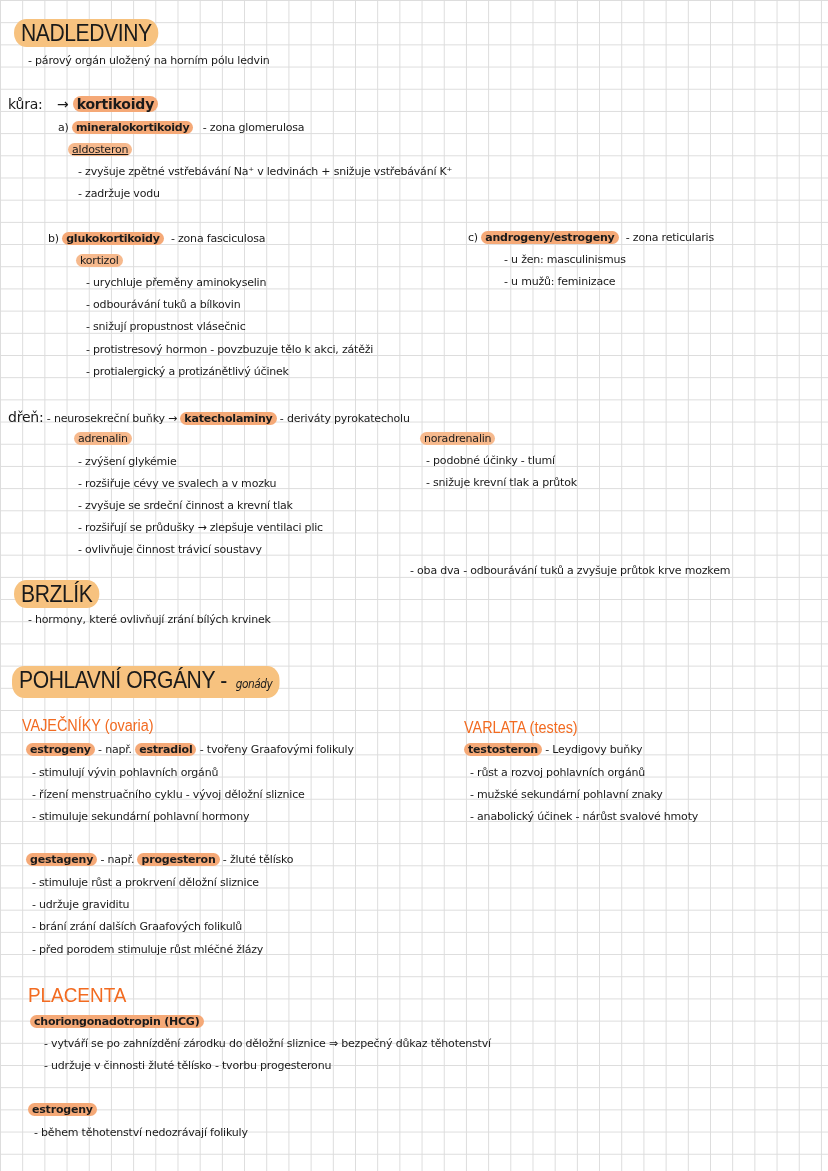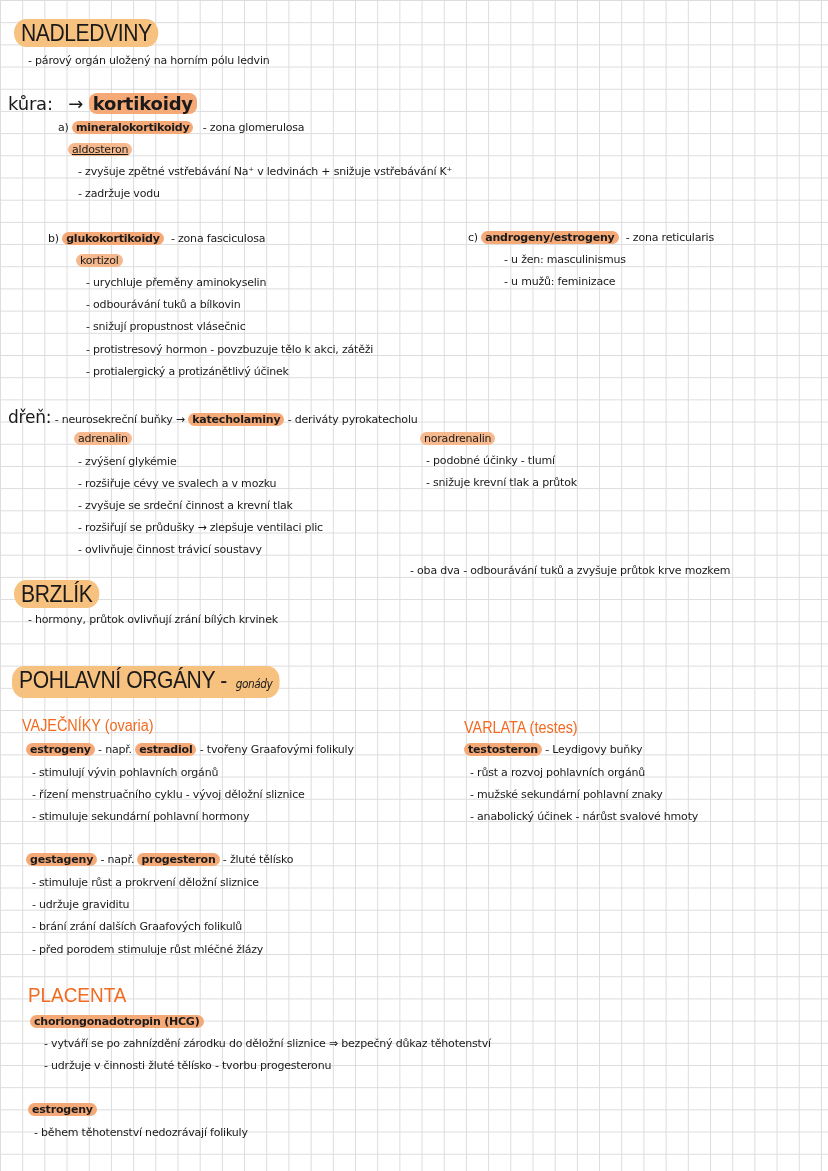--- a/index.html
+++ b/index.html
@@ -25,21 +25,21 @@
   .orange-title.big { font-size: 21px; line-height: 24px; }
   .hl { background: #f5a977; border-radius: 8px; padding: 0 4px; font-weight: bold; }
   .hl-soft { background: #f6b98d; border-radius: 8px; padding: 0 4px; }
 </style>
 </head>
 <body>
 
 <div class="title" style="left:14px; top:19px;">NADLEDVINY</div>
 <div class="t" style="left:28px; top:54px;">- párový orgán uložený na horním pólu ledvin</div>
 
-<div class="t" style="left:8px; top:97px; font-size:18px;">
+<div class="t" style="left:8px; top:97px; font-size:14px;">
   <span>kůra:</span>
   <span style="margin-left:10px;">→</span>
   <span class="hl">kortikoidy</span>
 </div>
 
 <div class="t" style="left:50px; top:121px;padding-left:8px;">
   <span>a)</span>
   <span class="hl">mineralokortikoidy</span>
   <span style="margin-left:6px;">- zona glomerulosa</span>
 </div>
@@ -65,21 +65,21 @@
 
 <div class="t" style="left:468px; top:231px;">
   <span>c)</span>
   <span class="hl">androgeny/estrogeny</span>
   <span style="margin-left:4px;margin-top:28px;">- zona reticularis</span>
 </div>
 <div class="t" style="left:504px; top:253px;">- u žen: masculinismus</div>
 <div class="t" style="left:504px; top:275px;">- u mužů: feminizace</div>
 
 <div class="t" style="left:8px; top:410px;">
-  <span style="font-size:17px;">dřeň:</span>
+  <span style="font-size:14px;">dřeň:</span>
   <span>- neurosekreční buňky</span>
   <span>→</span>
   <span class="hl">katecholaminy</span>
   <span>- deriváty pyrokatecholu</span>
 </div>
 <div class="t" style="left:74px; top:432px;">
   <span class="hl-soft">adrenalin</span>
 </div>
 <div class="t" style="left:78px; top:455px;">- zvýšení glykémie</div>
 <div class="t" style="left:78px; top:477px;">- rozšiřuje cévy ve svalech a v mozku</div>
@@ -88,21 +88,21 @@
 <div class="t" style="left:78px; top:543px;">- ovlivňuje činnost trávicí soustavy</div>
 
 <div class="t" style="left:420px; top:432px;">
   <span class="hl-soft">noradrenalin</span>
 </div>
 <div class="t" style="left:426px; top:454px;">- podobné účinky - tlumí</div>
 <div class="t" style="left:426px; top:476px;">- snižuje krevní tlak a průtok</div>
 <div class="t" style="left:410px; top:520px;margin-top:44px;">- oba dva - odbourávání tuků a zvyšuje průtok krve mozkem</div>
 
 <div class="title" style="left:14px; top:580px;">BRZLÍK</div>
-<div class="t" style="left:28px; top:613px;">- hormony, průtok ovlivňují zrání bílých krvinek</div>
+<div class="t" style="left:28px; top:613px;">- hormony, které ovlivňují zrání bílých krvinek</div>
 
 <div class="title" style="left:12px; top:666px;">
   <span>POHLAVNÍ ORGÁNY -</span>
   <span class="sub">gonády</span>
 </div>
 
 <div class="orange-title" style="left:22px; top:716px;">VAJEČNÍKY (ovaria)</div>
 <div class="t" style="left:26px; top:743px;">
   <span class="hl">estrogeny</span>
   <span>- např.</span>

